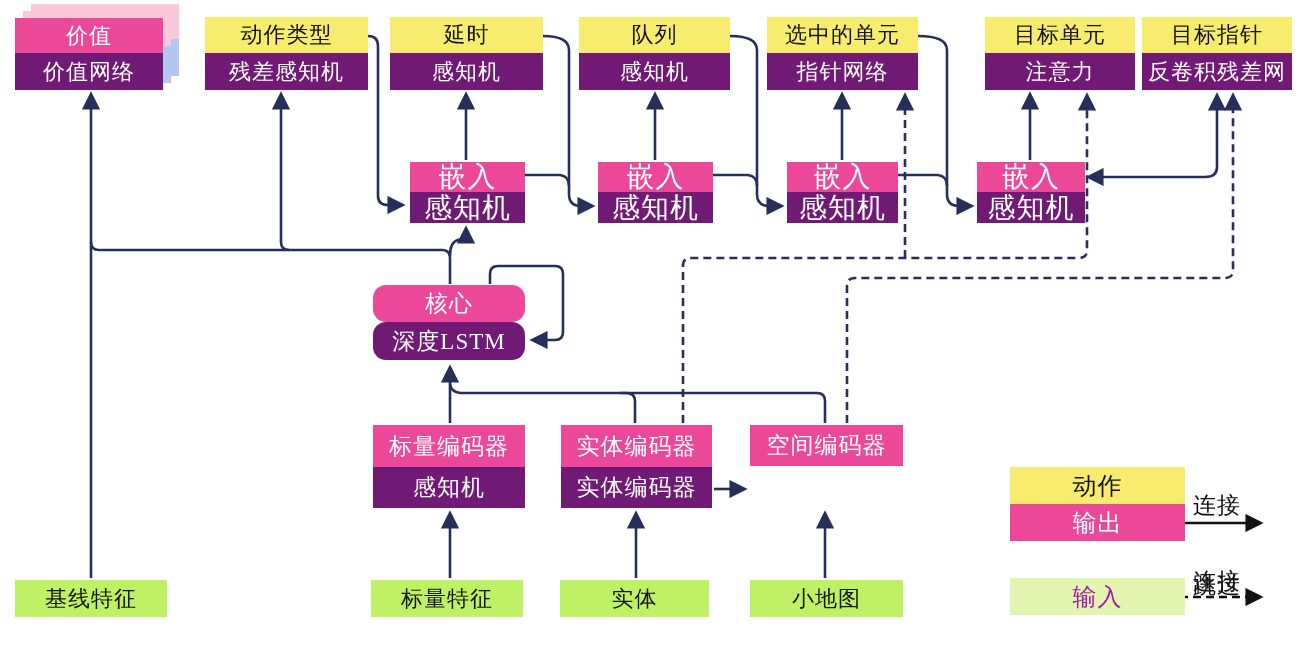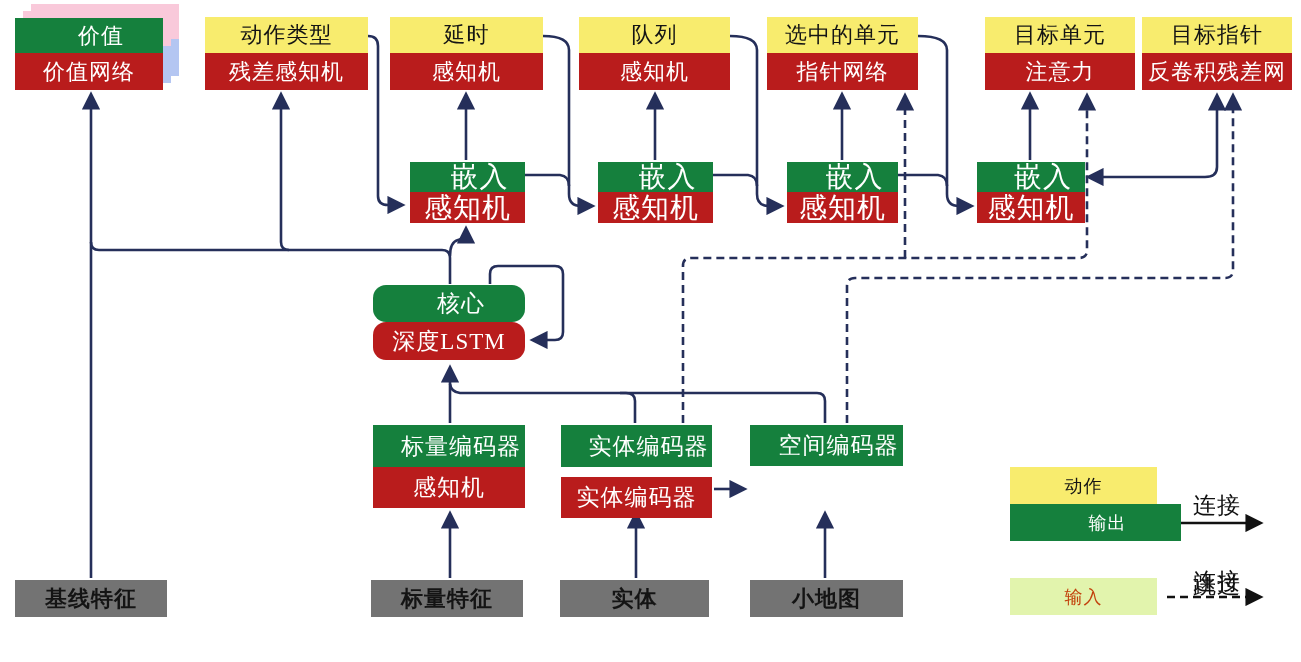--- a/index.html
+++ b/index.html
@@ -2,38 +2,38 @@
 <html><head>
 <meta charset="utf-8">
 <style>
   html,body{margin:0;padding:0;background:#fff;}
   #stage{position:relative;width:1301px;height:662px;background:#fff;overflow:hidden;
          font-family:"Liberation Serif","DejaVu Serif",serif;}
   .node{position:absolute;display:flex;flex-direction:column;}
   .half{display:flex;align-items:center;justify-content:center;
         letter-spacing:1px;line-height:1;white-space:nowrap;}
   .yellow{background:#F8EC6E;color:#141414;}
-  .red{background:#15803d;color:#ffffff;padding-left:24px;}
-  .blue{background:#b91c1c;color:#ffffff;}
-  .green{background:#E2F4AD;color:#c2410c;}
+  .red{background:#ec4899;color:#ffffff;}
+  .blue{background:#701a75;color:#ffffff;}
+  .green{background:#E2F4AD;color:#a21caf;}
   .toprow .half{height:36px;font-size:22px;}
   .toprow .half:last-child{height:37px;}
   .embed .half{height:30px;font-size:28px;}
   .embed .half:last-child{height:31px;}
   .core .half{height:37px;font-size:23px;border-radius:13px;}
   .core .half:last-child{height:38px;}
   .enc .half{height:42px;font-size:23px;text-align:center;}
   .enc .half:last-child{height:41px;}
   .input{position:absolute;height:37px;display:flex;align-items:center;justify-content:center;
-         background:#737373;color:#141414;font-size:22px;letter-spacing:1px;font-weight:bold;}
+         background:#bef264;color:#141414;font-size:22px;letter-spacing:1px;}
   .shadow{position:absolute;display:flex;flex-direction:column;}
   .shadow .s-top{height:35px;background:#F9C9DA;}
   .shadow .s-bot{height:37px;background:#B4C6F2;}
-  .legend-swatch{position:absolute;left:1010px;width:147px;display:flex;align-items:center;
-                 justify-content:center;font-size:18px;letter-spacing:1px;height:37px;}
+  .legend-swatch{position:absolute;left:1010px;width:175px;display:flex;align-items:center;
+                 justify-content:center;font-size:24px;letter-spacing:1px;height:37px;}
   .legend-label{position:absolute;color:#111;font-size:23px;letter-spacing:1px;
                 width:110px;text-align:center;}
   svg{position:absolute;left:0;top:0;}
 </style>
 </head>
 <body>
 
 <div id="stage">
 
   <svg width="1301" height="662" viewBox="0 0 1301 662">
@@ -142,21 +142,21 @@
 
   <div class="node core" style="left:373px;top:285px;width:152px;">
     <div class="half red">核心</div>
     <div class="half blue">深度LSTM</div>
   </div>
 
   <div class="node enc" style="left:373px;top:425px;width:152px;">
     <div class="half red">标量编码器</div>
     <div class="half blue">感知机</div>
   </div>
-  <div class="node enc" style="left:561px;top:425px;width:151px;gap:10px;">
+  <div class="node enc" style="left:561px;top:425px;width:151px;">
     <div class="half red">实体编码器</div>
     <div class="half blue">实体编码器</div>
   </div>
   <div class="node enc" style="left:750px;top:425px;width:153px;">
     <div class="half red">空间编码器</div>
   </div>
 
   <div class="input" style="left:15px;top:580px;width:152px;">基线特征</div>
   <div class="input" style="left:371px;top:580px;width:152px;">标量特征</div>
   <div class="input" style="left:560px;top:580px;width:149px;">实体</div>

